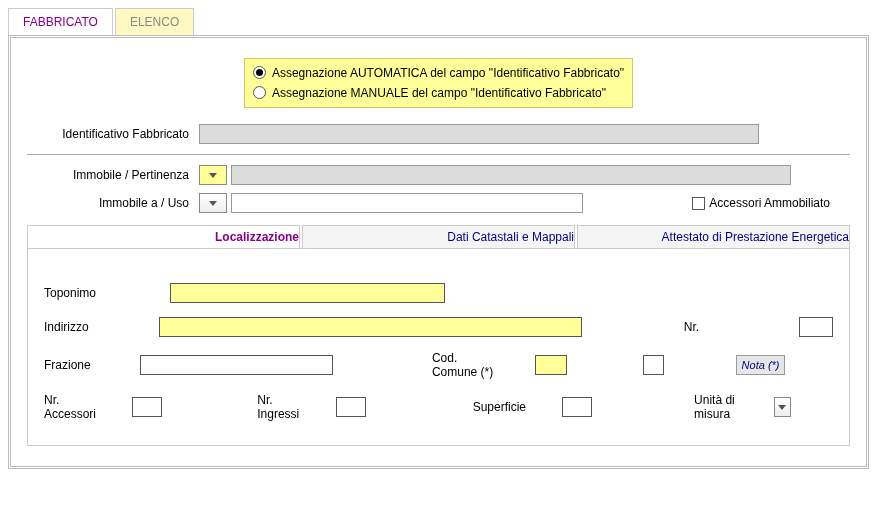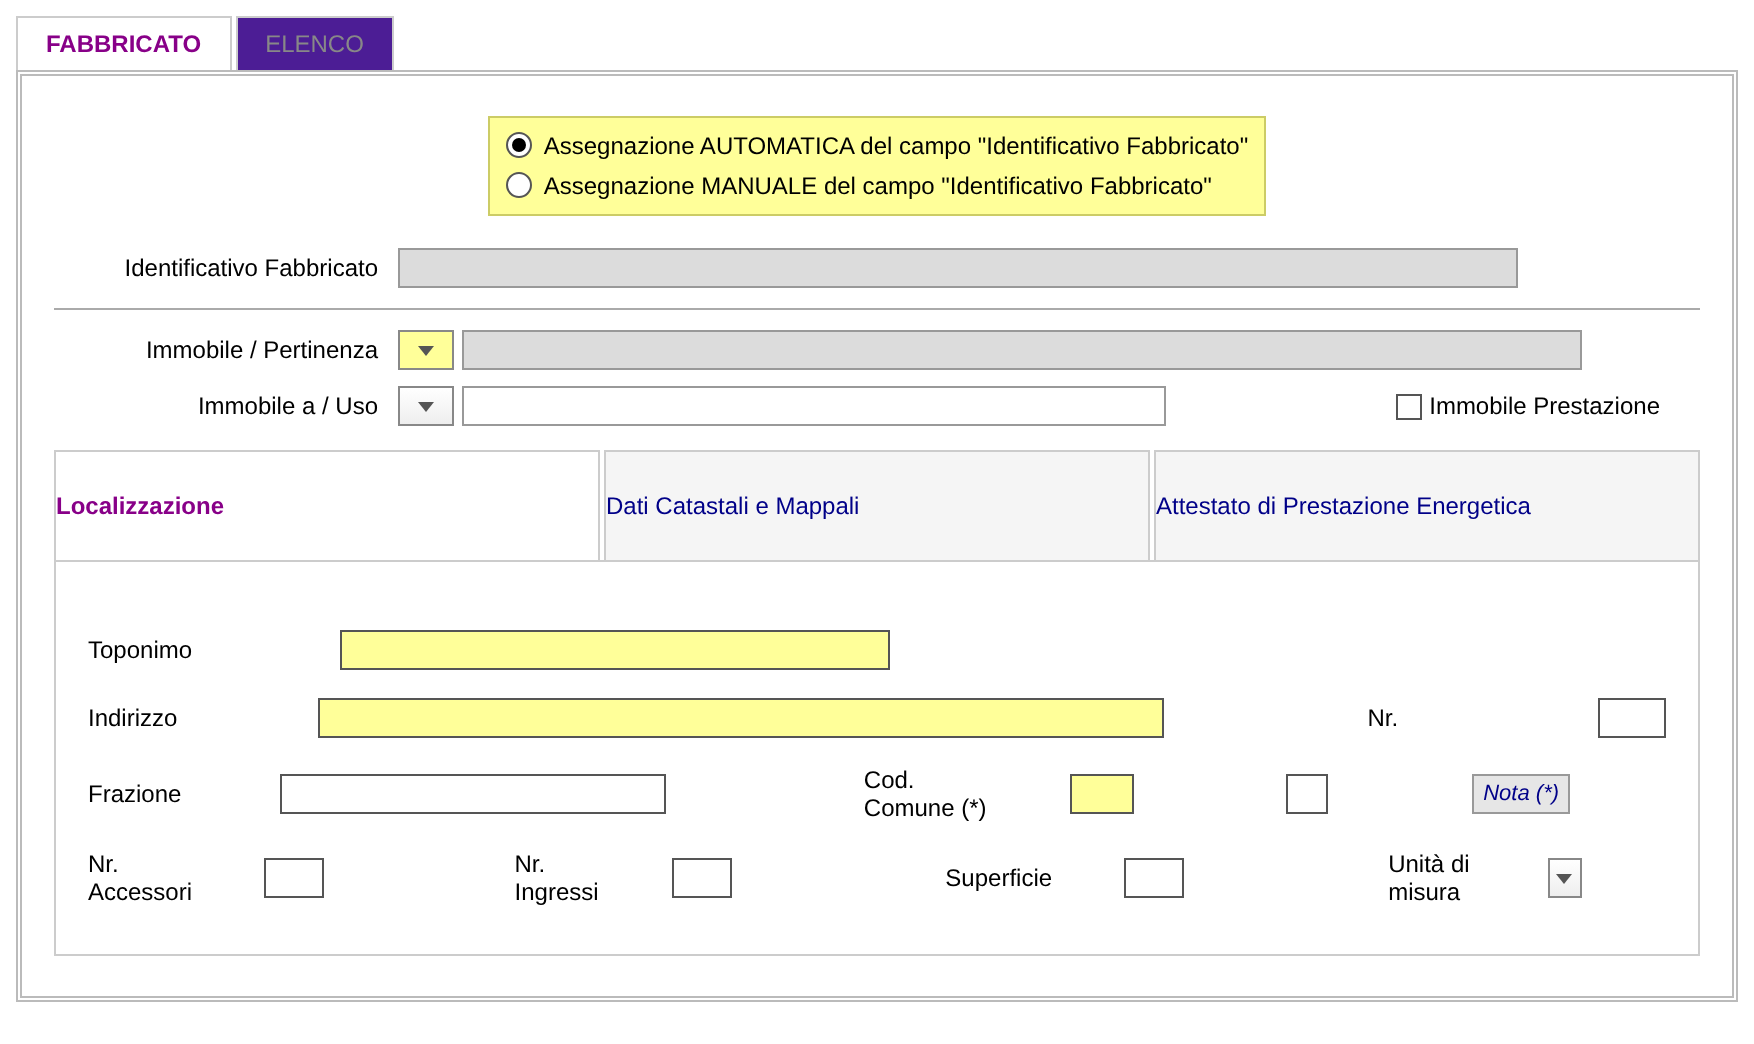--- a/index.html
+++ b/index.html
@@ -1,36 +1,36 @@
 <!DOCTYPE html>
 <html><head>
 <meta charset="utf-8">
 <style>
 * { box-sizing: border-box; margin: 0; padding: 0; }
 body { font-family: Arial, sans-serif; font-size: 12px; background: #fff; width: 877px; }
 .tabs-top { display: flex; margin: 8px 0 0 8px; }
-.tab-top { padding: 6px 14px; border: 1px solid #ccc; border-bottom: none; background: #4c1d95; color: #888; cursor: pointer; font-size: 12px; margin-right: 2px; }
-.tab-top.active { background: #fff; color: #880088; font-weight: bold; }
+.tab-top { padding: 6px 14px; border: 1px solid #ccc; border-bottom: none; background: #fef9c3; color: #888; cursor: pointer; font-size: 12px; margin-right: 2px; }
+.tab-top.active { background: #fff; color: #880088; font-weight: normal; }
 .panel { margin: 0 8px 8px 8px; border: 3px double #bbb; padding: 12px 16px 20px 16px; }
 .radio-group { margin: 8px auto 16px auto; width: fit-content; background: #ffff99; border: 1px solid #cccc66; padding: 4px 8px; }
 .radio-row { padding: 3px 0; display: flex; gap: 6px; }
 .radio-outer { width: 13px; height: 13px; border: 1px solid #555; border-radius: 50%; display: inline-flex; align-items: center; justify-content: center; background: #fff; }
 .radio-inner { width: 7px; height: 7px; background: #000; border-radius: 50%; }
 .form-row { display: flex; align-items: center; margin: 8px 12px; }
 .label { width: 160px; text-align: right; padding-right: 10px; }
 .input-long { flex: 1; max-width: 560px; height: 20px; border: 1px solid #999; background: #dcdcdc; }
 .yellow { background: #ffff99 !important; }
 .select-box { width: 28px; height: 20px; border: 1px solid #888; background: linear-gradient(#fff,#eee); display: inline-flex; align-items: center; justify-content: center; margin-right: 4px; cursor: pointer; }
 .caret { width:0; height:0; border-left:4px solid transparent; border-right:4px solid transparent; border-top:5px solid #555; }
 .input-med { width: 352px; height: 20px; border: 1px solid #999; background: #fff; }
 .checkbox-wrap { display: flex; align-items: center; gap: 4px; margin-left: auto; margin-right: 8px; }
 .chk { width: 13px; height: 13px; border: 1px solid #555; background: #fff; }
 .hr { border: 0; border-top: 1px solid #aaa; margin: 10px 0; }
 .sub-tabs { display: flex; margin-top: 12px; border-bottom: 1px solid #ccc; }
-.sub-tab { flex: 1; text-align: left; padding: 20px 0; border: 1px solid #ccc; border-bottom: none; background: #f5f5f5; color: #000088; font-size: 12px; cursor: pointer; margin-right: 2px; }
+.sub-tab { flex: 1; text-align: right; padding: 4px 0; border: 1px solid #ccc; border-bottom: none; background: #f5f5f5; color: #000088; font-size: 12px; cursor: pointer; margin-right: 2px; }
 .sub-tab:last-child { margin-right: 0; }
 .sub-tab.active { background: #fff; color: #880088; font-weight: bold; }
 .sub-panel { border: 1px solid #ccc; border-top: none; padding: 20px 16px 10px 16px; }
 .grid-row { display: flex; align-items: center; margin: 14px 0; gap: 36px; }
 .col-lab { width: 90px; }
 .inp { height: 20px; border: 1px solid #555; background: #fff; }
 .w275 { width: 275px; }
 .w478 { width: 478px; }
 .w38 { width: 38px; }
 .w48 { width: 48px; }
@@ -82,21 +82,21 @@
   </div>
 
   <div class="form-row">
     <div class="label">Immobile a / Uso</div>
     <div class="select-box">
         <span class="caret"></span>
       </div>
     <div class="input-med"></div>
     <div class="checkbox-wrap">
       <span class="chk"></span>
-      <span>Immobile Prestazione</span>
+      <span>Accessori Ammobiliato</span>
     </div>
   </div>
 
   <div class="sub-tabs">
     <div class="sub-tab active">Localizzazione</div>
     <div class="sub-tab">Dati Catastali e Mappali</div>
     <div class="sub-tab">Attestato di Prestazione Energetica</div>
   </div>
 
   <div class="sub-panel">

